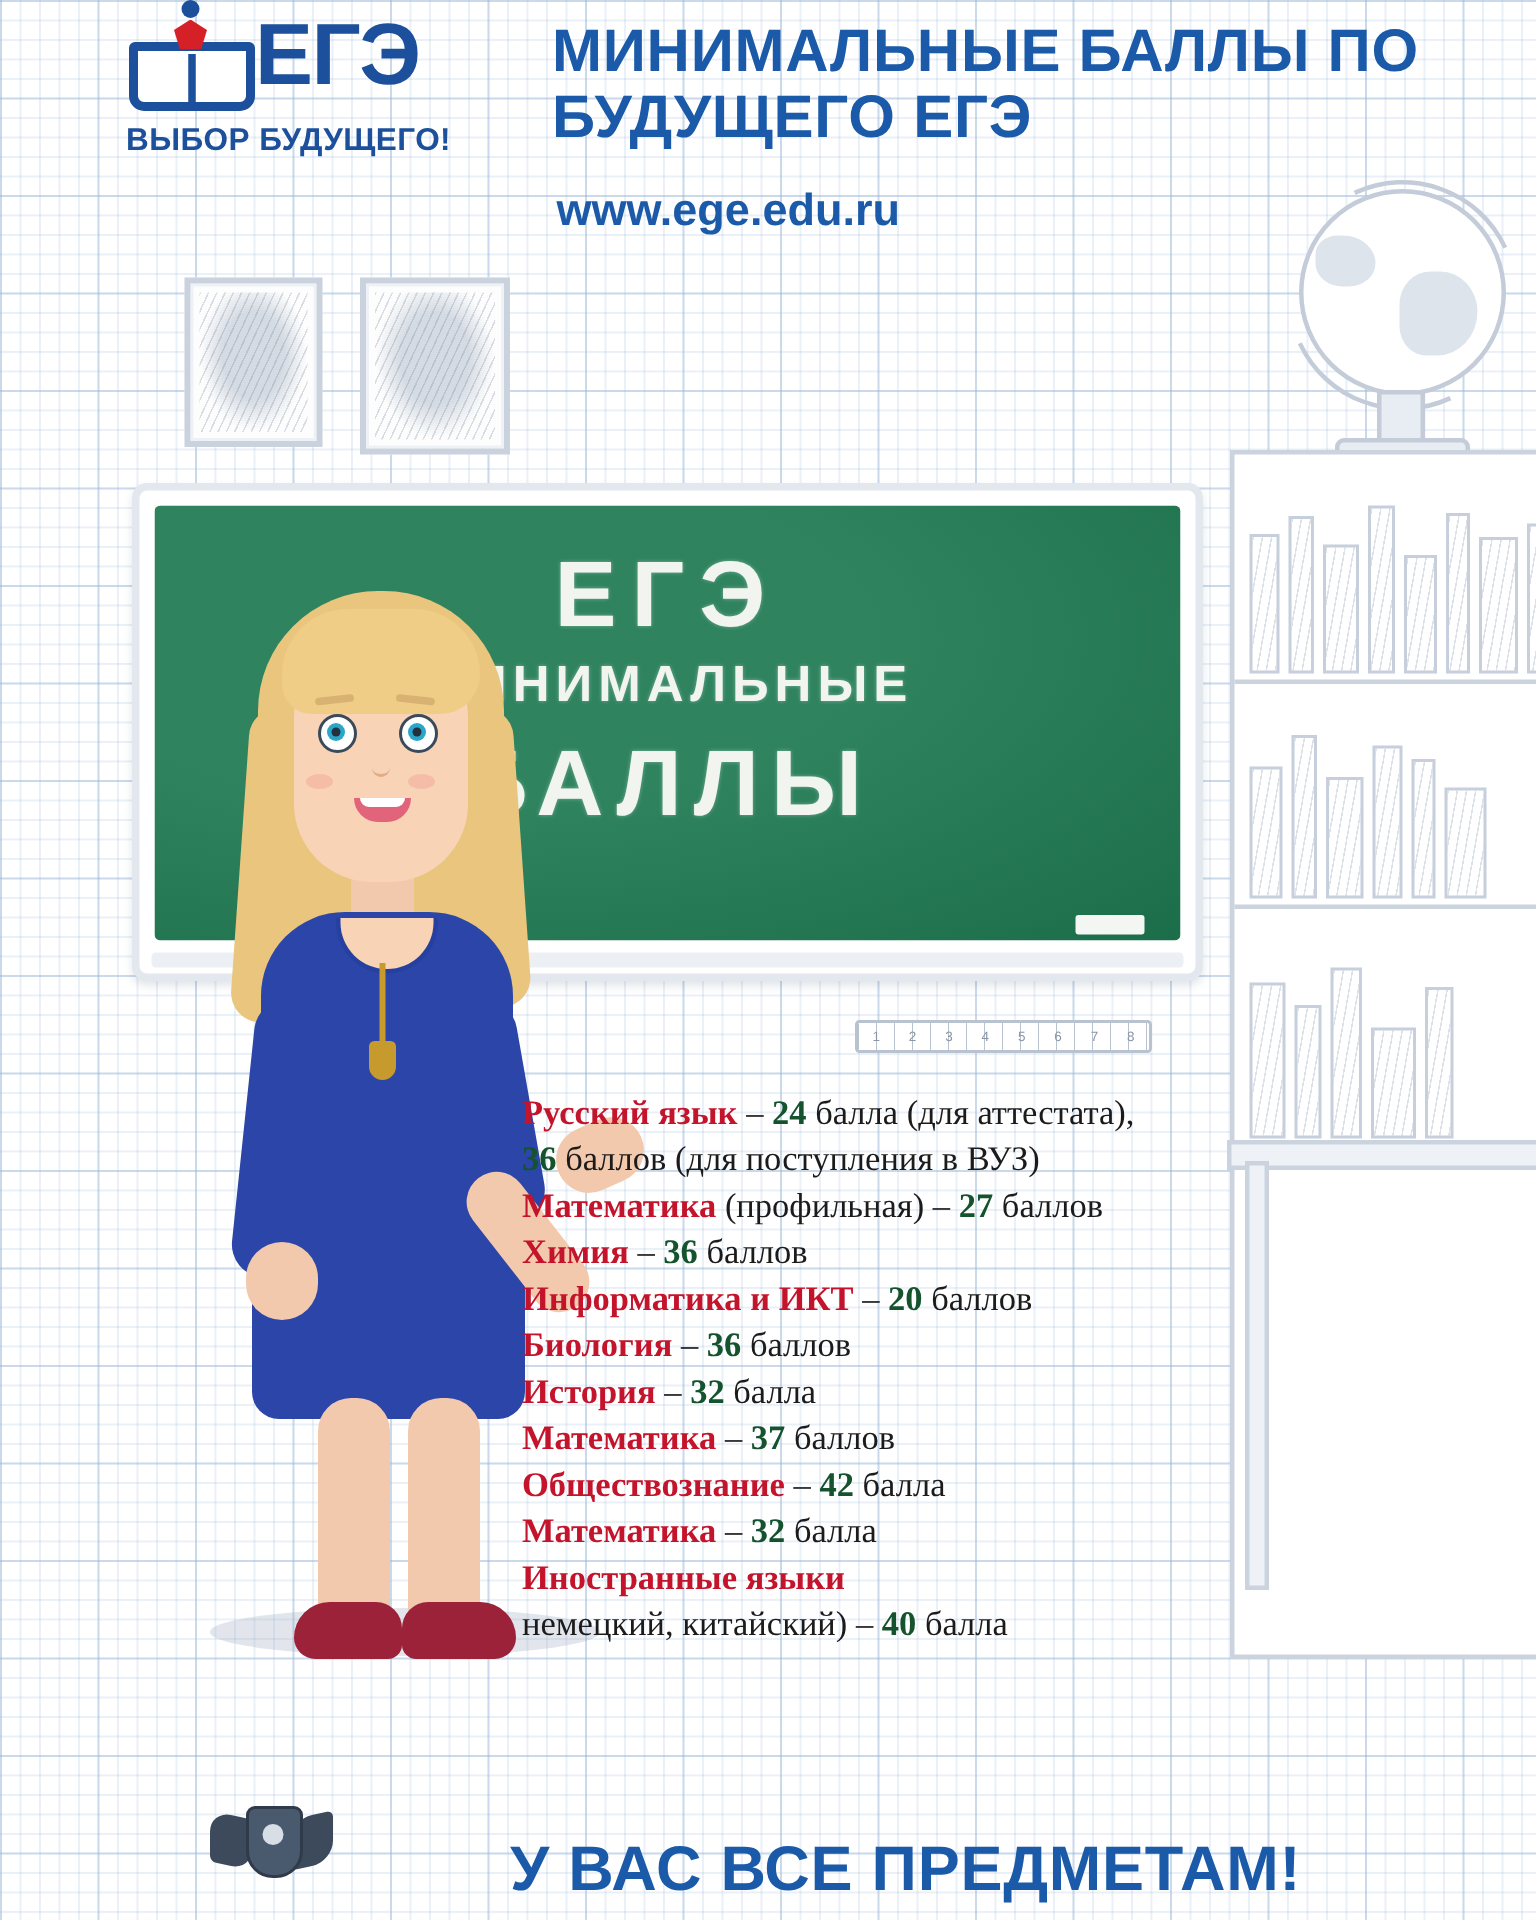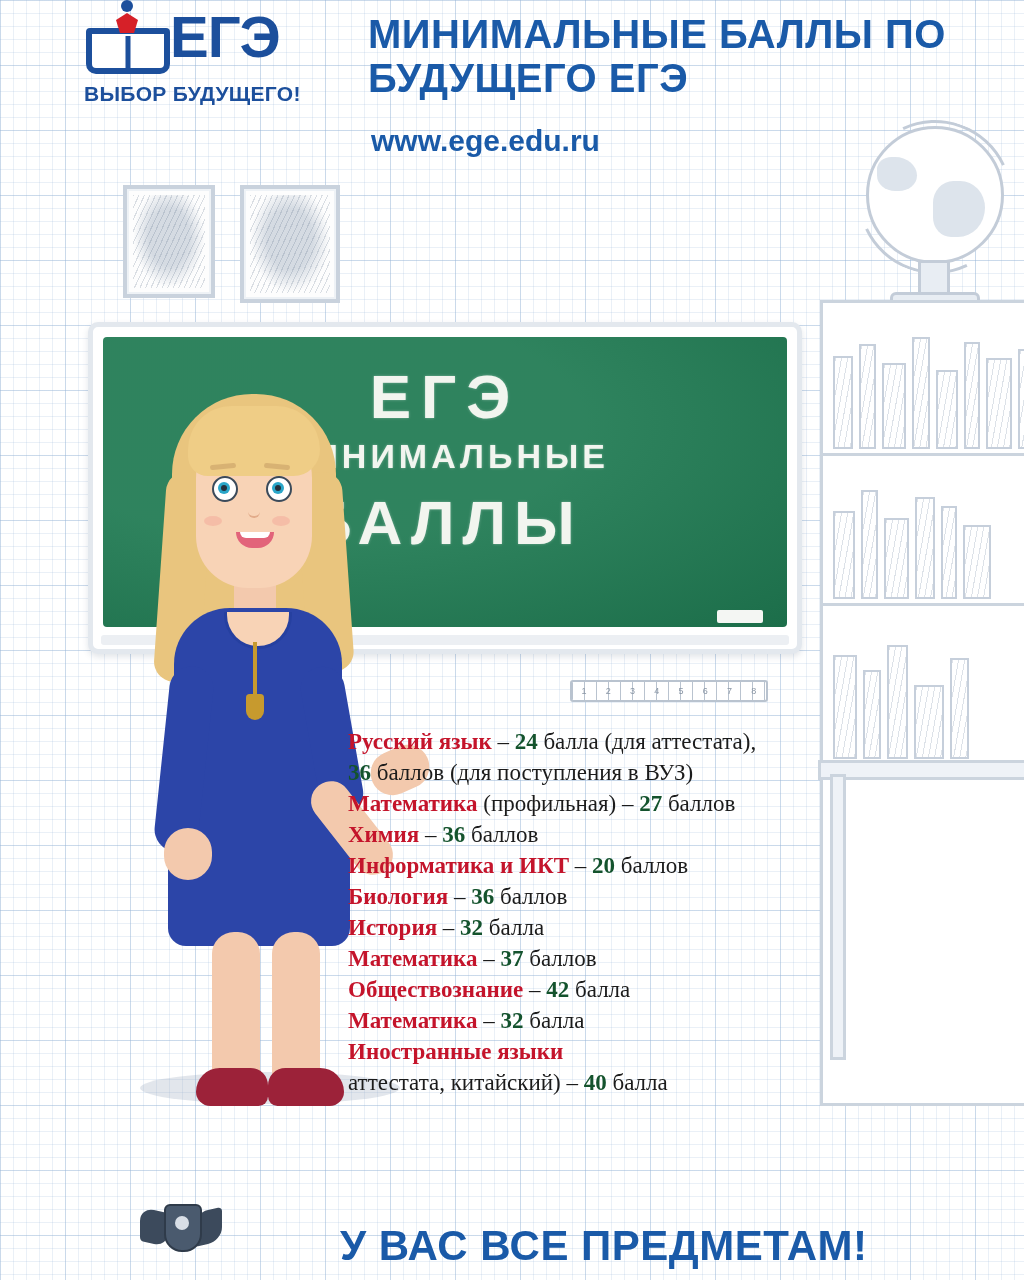--- a/index.html
+++ b/index.html
@@ -390,21 +390,21 @@
   <div class="line">
     <span class="subj">Обществознание</span><span> – </span><span class="num">42</span><span> балла</span>
   </div>
   <div class="line">
     <span class="subj">Математика</span><span> – </span><span class="num">32</span><span> балла</span>
   </div>
   <div class="line">
     <span class="subj">Иностранные языки</span>
   </div>
   <div class="line">
-    <span>аттестата, китайский) – </span><span class="num">40</span><span> балла</span>
+    <span>немецкий, китайский) – </span><span class="num">40</span><span> балла</span>
   </div>
 </div>
 
 <div id="crest">
   <div class="wing-l"></div>
   <div class="wing-r"></div>
   <div class="shield"></div>
 </div>
 <div id="cta">У ВАС ВСЕ ПРЕДМЕТАМ!</div>
 

